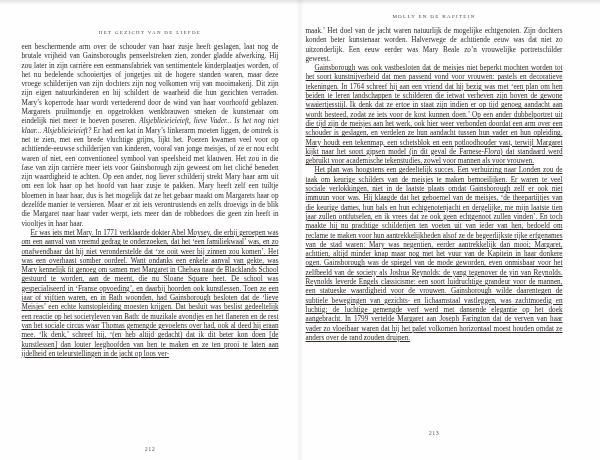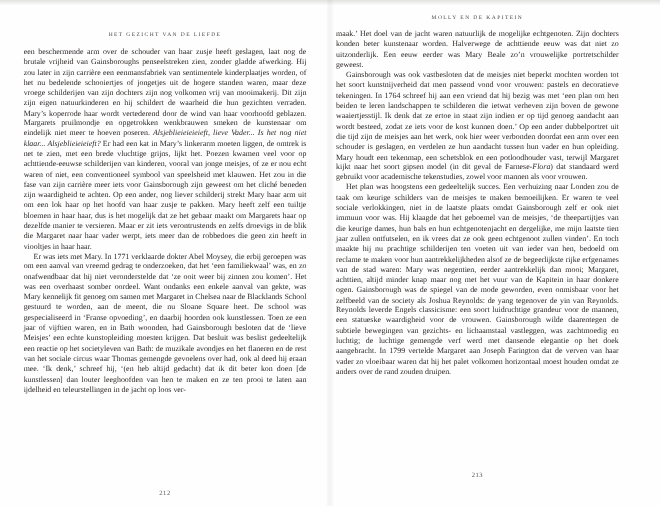--- a/index.html
+++ b/index.html
@@ -60,20 +60,21 @@
     color: #2e2a28;
     -webkit-hyphens: auto;
     hyphens: auto;
   }
   .text-block p.para {
     margin: 0;
     text-indent: 0;
   }
   .text-block p.para.indent {
     text-indent: 9px;
+    text-decoration: underline;
   }
   .italic { font-style: italic; }
   .page-number {
     position: absolute;
     bottom: 24px;
     left: 0;
     width: 100%;
     text-align: center;
     font-family: "Liberation Serif", serif;
     font-size: 6px;

